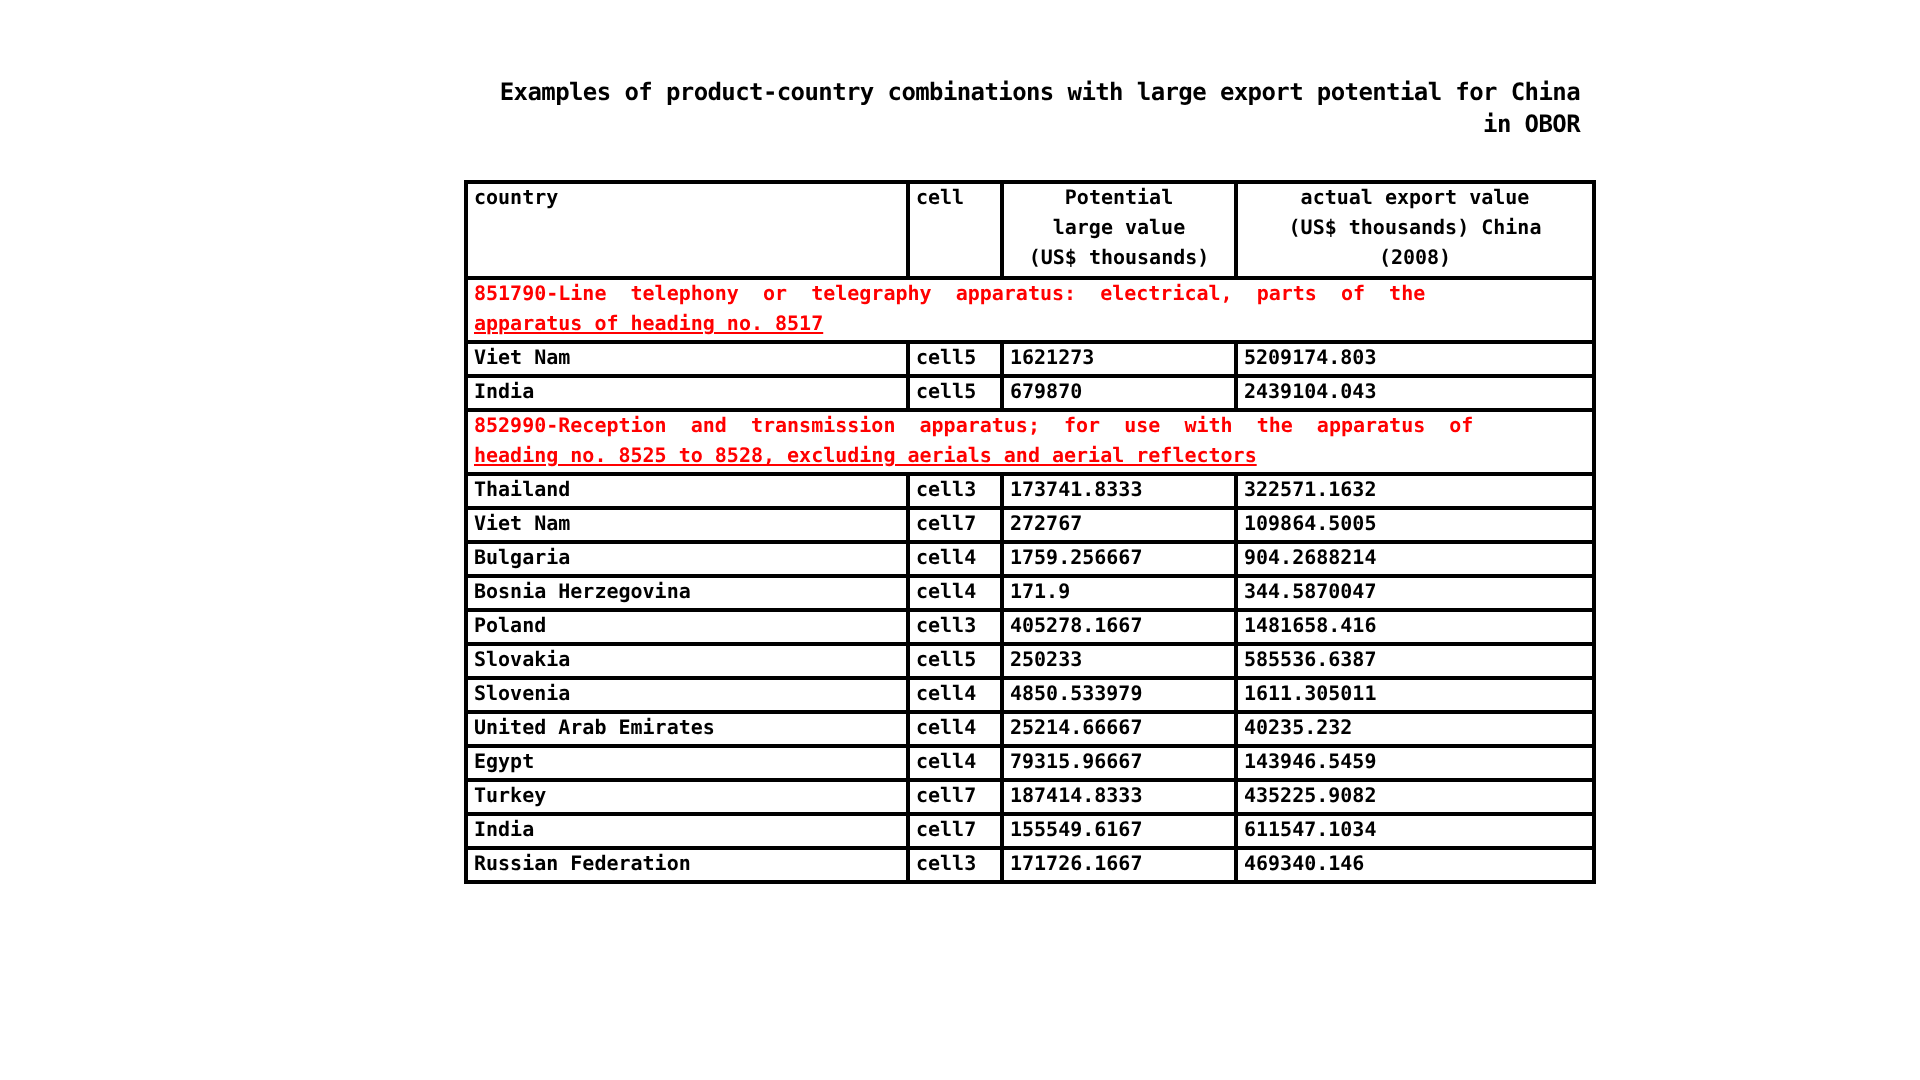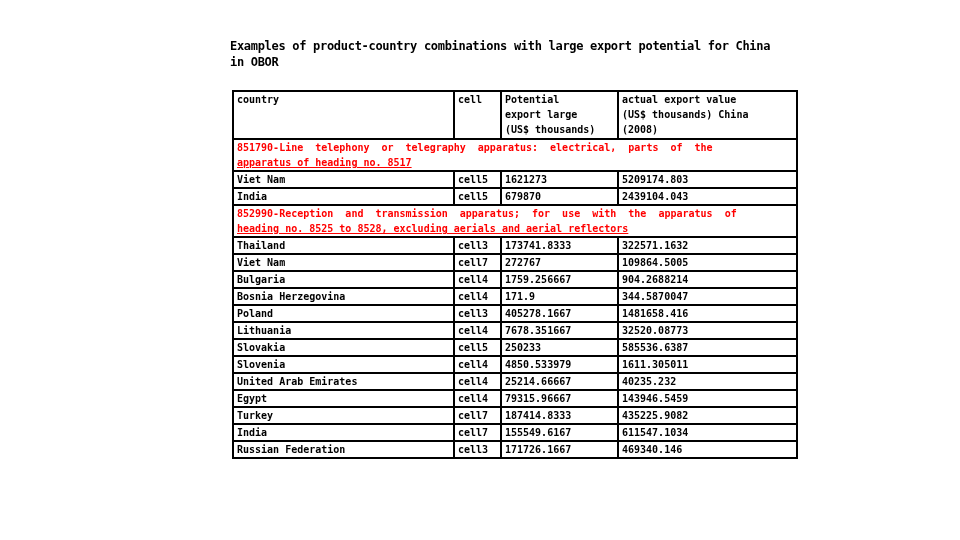--- a/index.html
+++ b/index.html
@@ -3,21 +3,21 @@
 <meta charset="utf-8">
 <style>
   html, body { margin: 0; padding: 0; }
   body {
     width: 960px; height: 540px; background: #ffffff; position: relative; overflow: hidden;
     font-family: "DejaVu Sans Mono", "Liberation Mono", monospace;
     color: #000;
   }
   .title {
     position: absolute; left: 230px; top: 38px; width: 560px;
-    text-align: left; font-size: 12px; font-weight: bold; line-height: 16px;
+    text-align: right; font-size: 12px; font-weight: bold; line-height: 16px;
     letter-spacing: -0.3px;
   }
   table.data {
     position: absolute; left: 232px; top: 90px;
     width: 564px;
     border-collapse: collapse;
     border: 2px solid #0369a1;
     font-size: 10px; font-weight: bold; line-height: 15px;
     table-layout: fixed;
   }
@@ -26,21 +26,21 @@
     padding: 0 3px;
     vertical-align: top;
     white-space: nowrap;
     overflow: hidden;
     height: 15px;
   }
   col.c-country { width: 221px; }
   col.c-cell { width: 47px; }
   col.c-pot { width: 117px; }
   col.c-act { width: 179px; }
-  td.hdr-center { white-space: normal; }
+  td.hdr-center { text-align: center; white-space: normal; }
   tr.header td { height: 46px; }
   td.section {
     color: #ff0000; white-space: normal; text-align: justify;
     text-align-last: left; text-decoration: none;
   }
   td.section .u { text-decoration: underline; }
   .potential-header span, .actual-header span { display: block; }
 </style>
 </head>
 <body>
@@ -56,21 +56,21 @@
       <col class="c-cell">
       <col class="c-pot">
       <col class="c-act">
   </colgroup>
   <tbody>
     <tr class="header">
       <td>country</td>
       <td>cell</td>
       <td class="hdr-center potential-header">
         <span>Potential</span>
-        <span>export large</span>
+        <span>large value</span>
         <span>(US$ thousands)</span>
       </td>
       <td class="hdr-center actual-header">
         <span>actual export value</span>
         <span>(US$ thousands) China</span>
         <span>(2008)</span>
       </td>
     </tr>
 
     <tr>
@@ -122,26 +122,20 @@
       <td>171.9</td>
       <td>344.5870047</td>
     </tr>
     <tr>
       <td>Poland</td>
       <td>cell3</td>
       <td>405278.1667</td>
       <td>1481658.416</td>
     </tr>
     <tr>
-      <td>Lithuania</td>
-      <td>cell4</td>
-      <td>7678.351667</td>
-      <td>32520.08773</td>
-    </tr>
-    <tr>
       <td>Slovakia</td>
       <td>cell5</td>
       <td>250233</td>
       <td>585536.6387</td>
     </tr>
     <tr>
       <td>Slovenia</td>
       <td>cell4</td>
       <td>4850.533979</td>
       <td>1611.305011</td>

